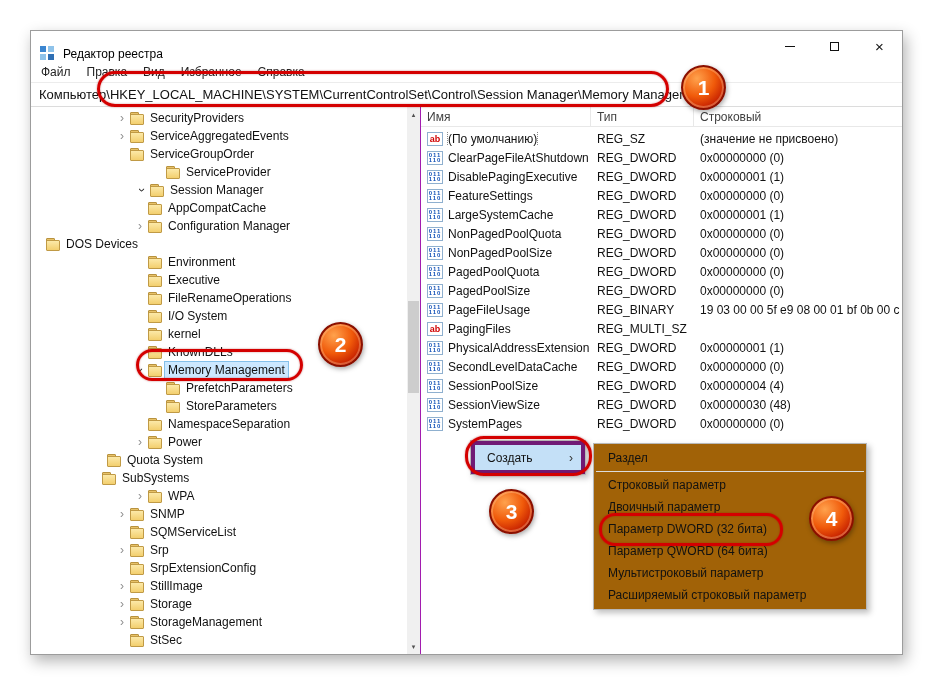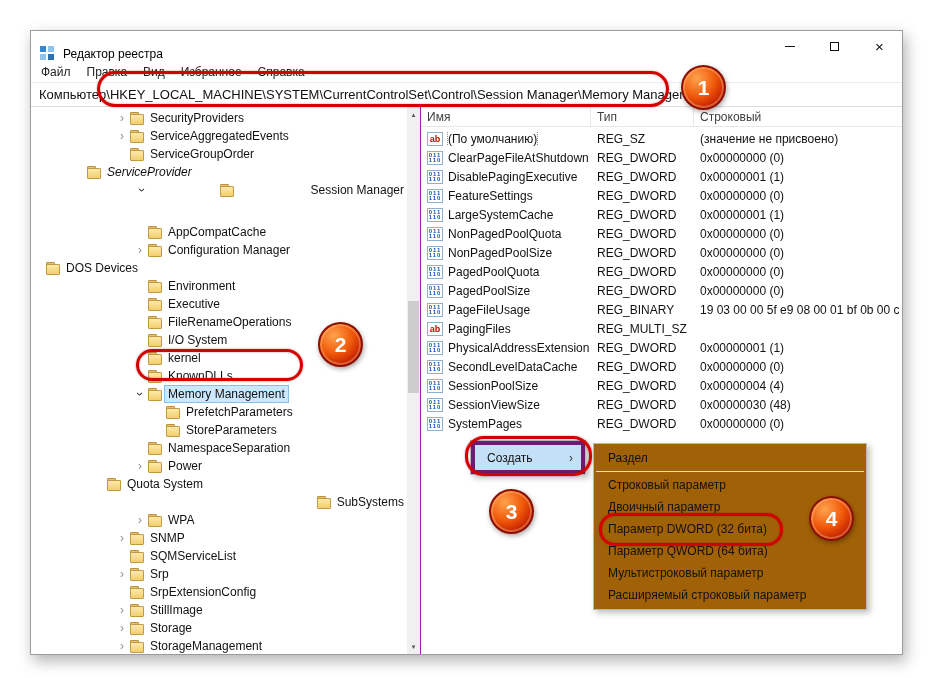--- a/index.html
+++ b/index.html
@@ -138,31 +138,31 @@
             <div class="tree-row" style="padding-left: 84px;">
               <span class="chev right">›</span>
               <span class="folder-icon"></span>
               <span class="tree-label">ServiceAggregatedEvents</span>
             </div>
             <div class="tree-row" style="padding-left: 84px;">
               <span class="chev none"></span>
               <span class="folder-icon"></span>
               <span class="tree-label">ServiceGroupOrder</span>
             </div>
-            <div class="tree-row" style="padding-left: 41px; font-style: italic;">
+            <div class="tree-row" style="padding-left: 120px;">
               <span class="chev none"></span>
               <span class="folder-icon"></span>
               <span class="tree-label">ServiceProvider</span>
             </div>
-            <div class="tree-row" style="padding-left: 104px; justify-content: space-between;">
+            <div class="tree-row" style="padding-left: 104px;">
               <span class="chev down">›</span>
               <span class="folder-icon"></span>
               <span class="tree-label">Session Manager</span>
             </div>
-            <div class="tree-row" style="padding-left: 102px; margin-top: 24px;">
+            <div class="tree-row" style="padding-left: 102px;">
               <span class="chev none"></span>
               <span class="folder-icon"></span>
               <span class="tree-label">AppCompatCache</span>
             </div>
             <div class="tree-row" style="padding-left: 102px;">
               <span class="chev right">›</span>
               <span class="folder-icon"></span>
               <span class="tree-label">Configuration Manager</span>
             </div>
             <div class="tree-row" style="">
@@ -223,21 +223,21 @@
             <div class="tree-row" style="padding-left: 102px;">
               <span class="chev right">›</span>
               <span class="folder-icon"></span>
               <span class="tree-label">Power</span>
             </div>
             <div class="tree-row" style="padding-left: 61px;">
               <span class="chev none"></span>
               <span class="folder-icon"></span>
               <span class="tree-label">Quota System</span>
             </div>
-            <div class="tree-row" style="padding-left: 80px; justify-content: flex-end;">
+            <div class="tree-row" style="padding-left: 56px;">
               <span class="chev none"></span>
               <span class="folder-icon"></span>
               <span class="tree-label">SubSystems</span>
             </div>
             <div class="tree-row" style="padding-left: 102px;">
               <span class="chev right">›</span>
               <span class="folder-icon"></span>
               <span class="tree-label">WPA</span>
             </div>
             <div class="tree-row" style="padding-left: 84px;">

